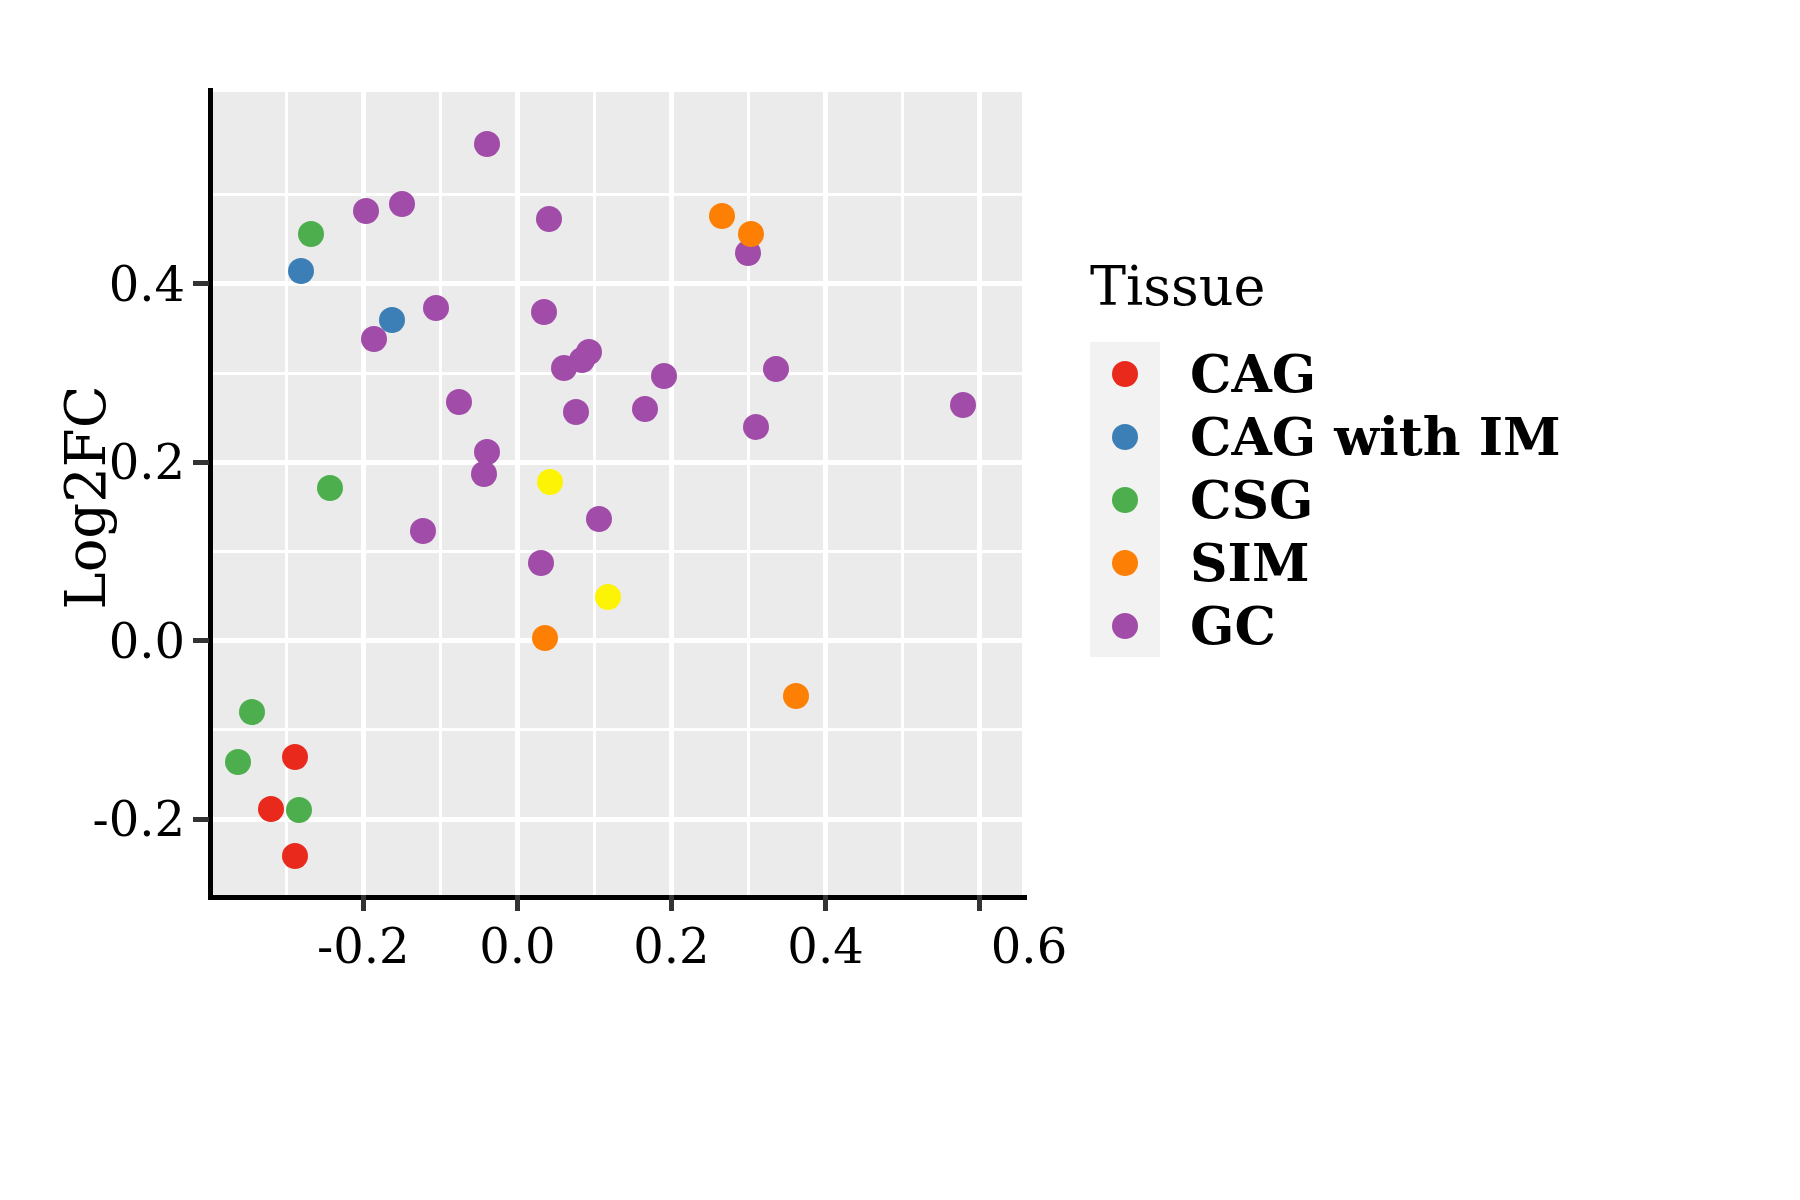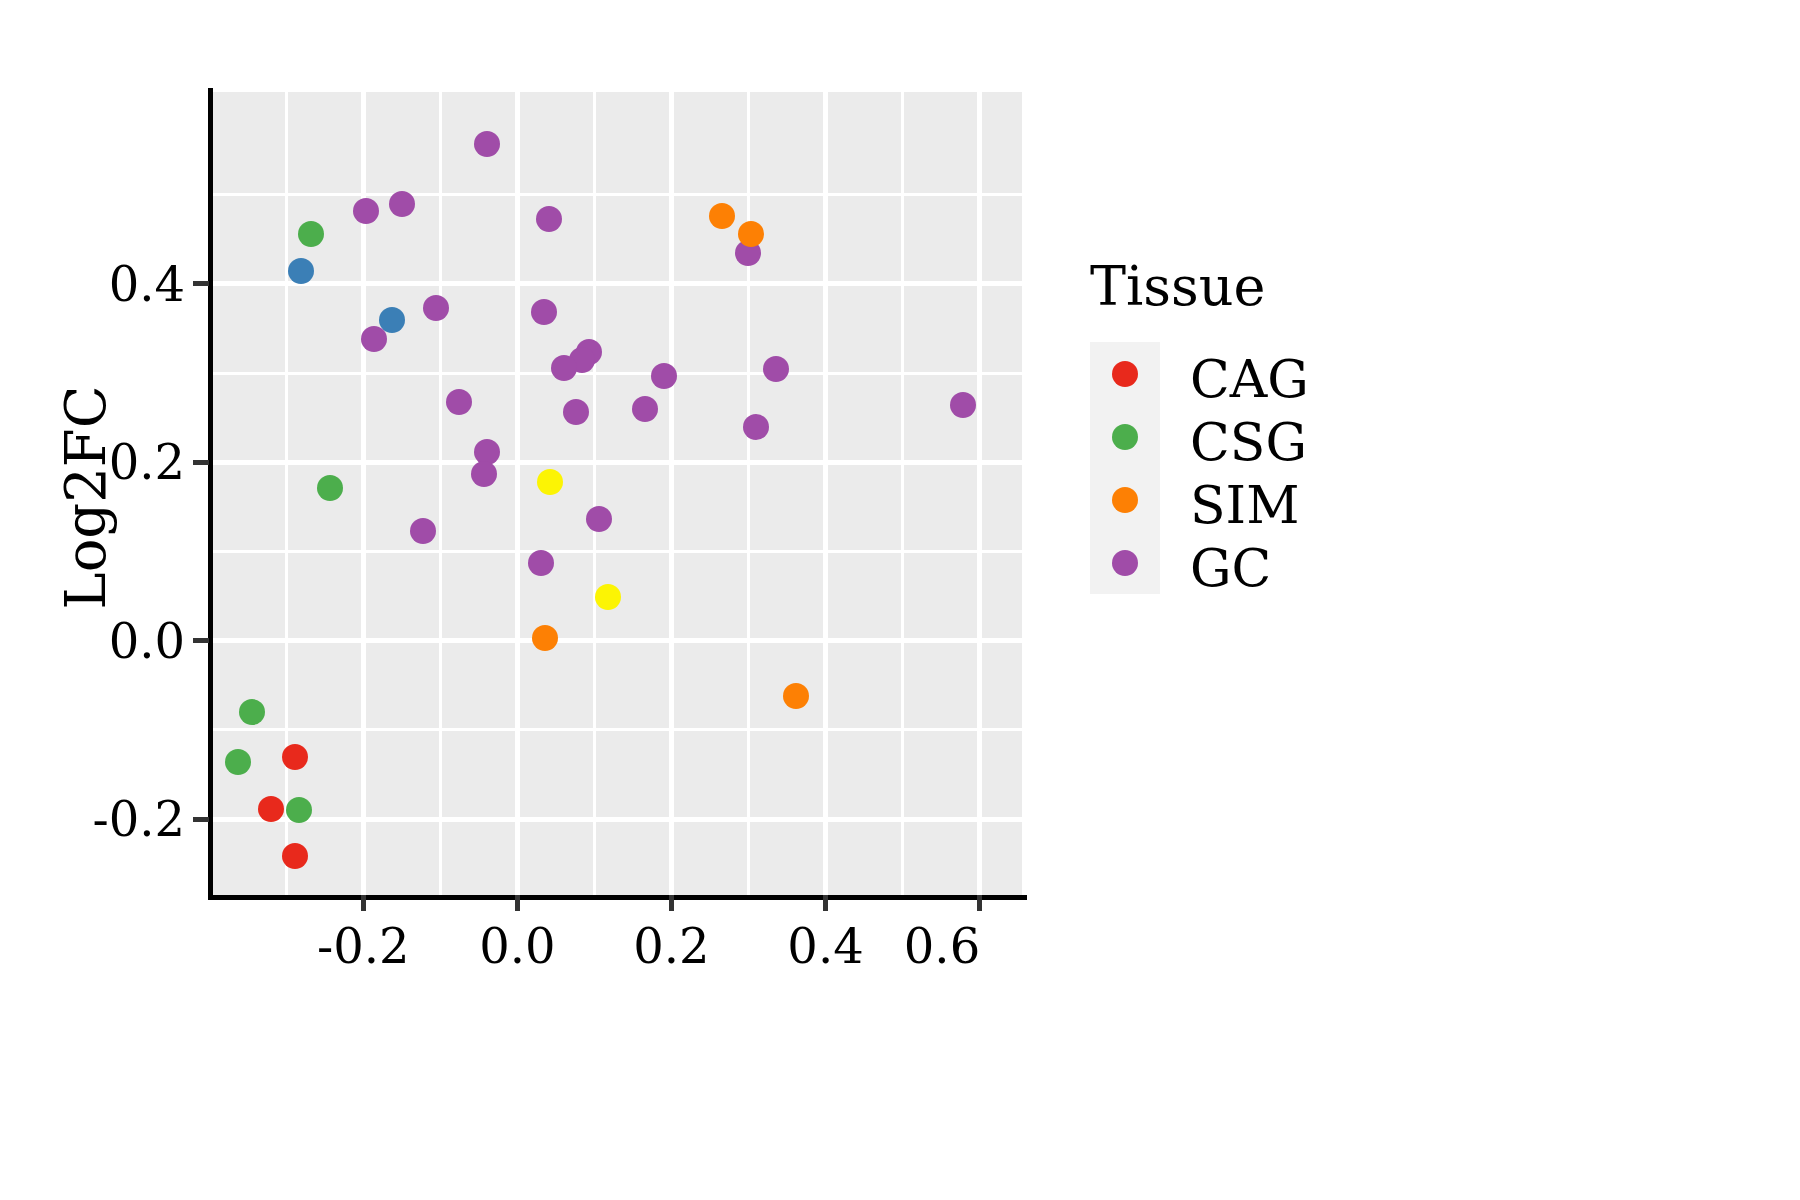--- a/index.html
+++ b/index.html
@@ -103,21 +103,21 @@
   }
   .legend-body{position:relative;}
   .legend-keys-bg{
     position:absolute;left:0;top:0;
     width:70px;height:100%;
     background:#f2f2f2;
   }
   .legend-row{
     position:relative;
     height:63px;
-    display:flex;align-items:flex-end;
+    display:flex;align-items:center;font-weight:bold;
   }
   .legend-key{
     width:70px;height:63px;
     display:flex;align-items:center;justify-content:center;
     flex:0 0 70px;
     position:relative;z-index:2;
   }
   .legend-dot{width:26px;height:26px;border-radius:50%;}
   .legend-label{
     margin-left:30px;
@@ -209,37 +209,43 @@
       <div class="ytick-label" style="top: 283.828px;">0.4</div>
       <div class="tick tick-x" style="left: 360.743px;"></div>
       <div class="xtick-label" style="left: 363.243px;">-0.2</div>
       <div class="tick tick-x" style="left: 514.838px;"></div>
       <div class="xtick-label" style="left: 517.338px;">0.0</div>
       <div class="tick tick-x" style="left: 668.933px;"></div>
       <div class="xtick-label" style="left: 671.433px;">0.2</div>
       <div class="tick tick-x" style="left: 823.029px;"></div>
       <div class="xtick-label" style="left: 825.529px;">0.4</div>
       <div class="tick tick-x" style="left: 977.124px;"></div>
-      <div class="xtick-label" style="left: 942px;">0.6</div>
+      <div class="xtick-label" style="left: 1029px;">0.6</div>
     </div>
 
   <div class="yaxis-title">Log2FC</div>
 
   <div class="legend">
     <div class="legend-title">Tissue</div>
     <div class="legend-body" id="legend-body">
       <div class="legend-keys-bg"></div>
     <div class="legend-row">
           <div class="legend-key">
             <div class="legend-dot" style="background: rgb(232, 41, 28);"></div>
           </div>
           <div class="legend-label">CAG</div>
         </div>
         <div class="legend-row">
           <div class="legend-key">
+            <div class="legend-dot" style="background: rgb(59, 127, 182);"></div>
+          </div>
+          <div class="legend-label">CAG with IM</div>
+        </div>
+        <div class="legend-row">
+          <div class="legend-key">
             <div class="legend-dot" style="background: rgb(76, 174, 76);"></div>
           </div>
           <div class="legend-label">CSG</div>
         </div>
         <div class="legend-row">
           <div class="legend-key">
             <div class="legend-dot" style="background: rgb(253, 128, 4);"></div>
           </div>
           <div class="legend-label">SIM</div>
         </div>

